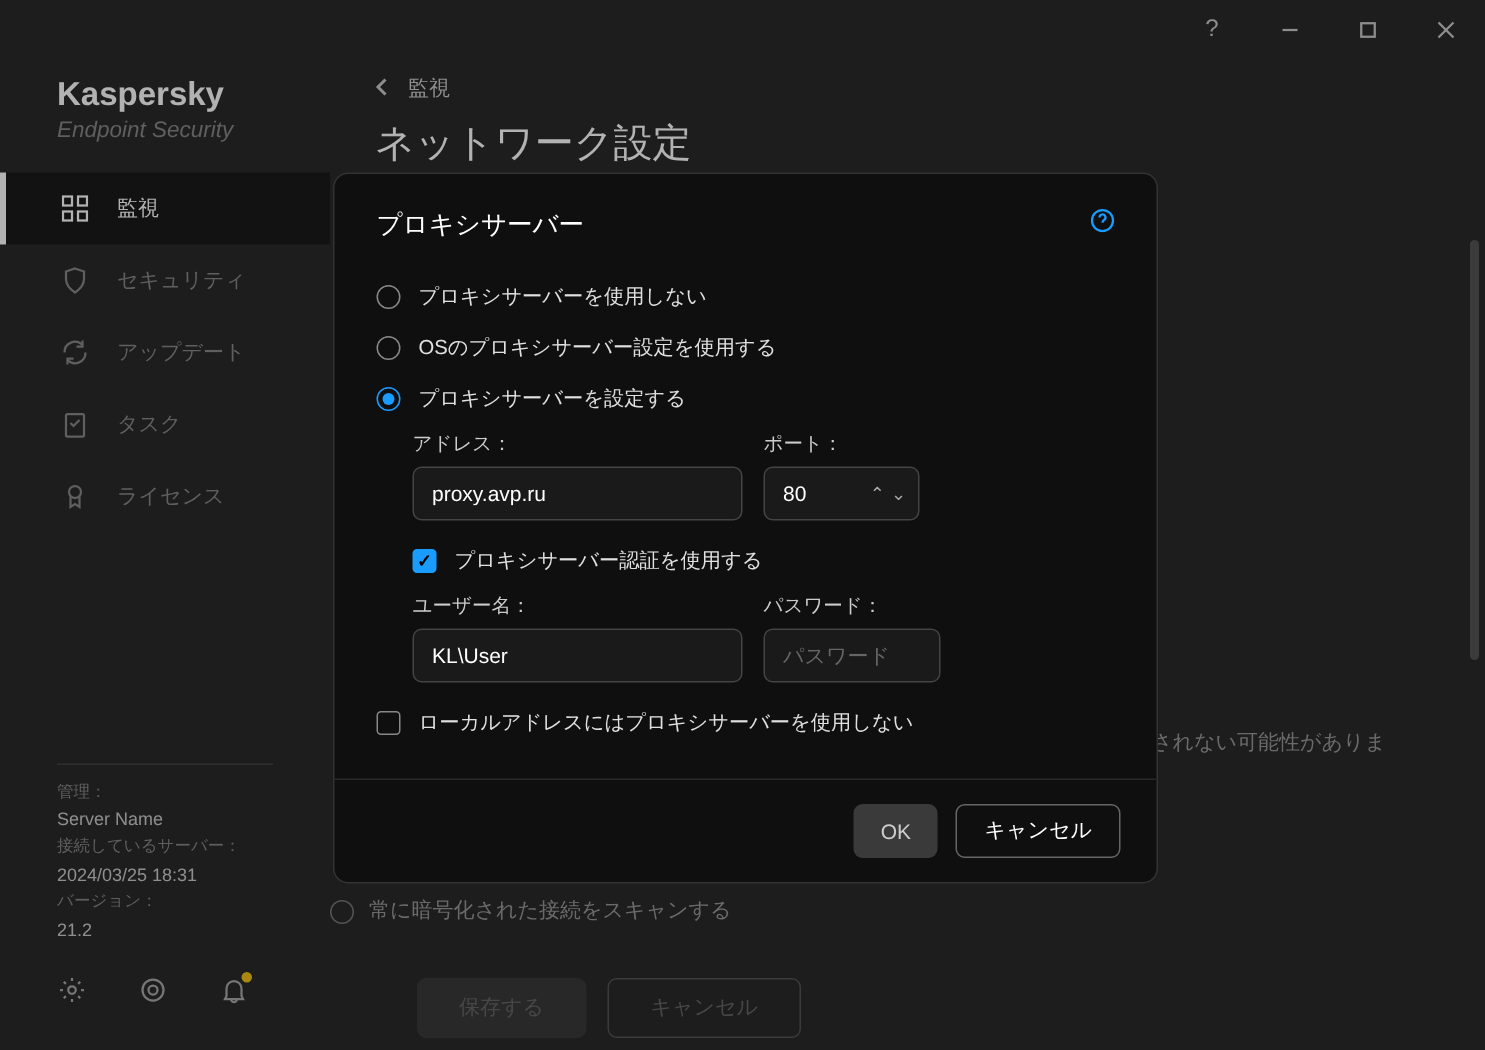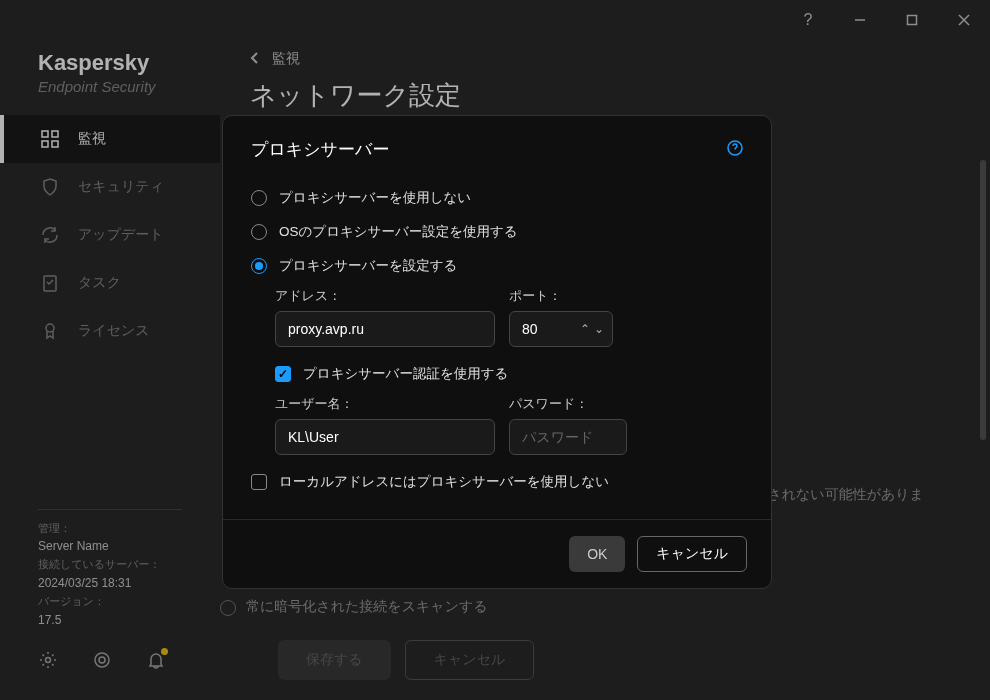--- a/index.html
+++ b/index.html
@@ -28,21 +28,21 @@
 .notif-dot { position: absolute; top: -2px; right: -2px; width: 7px; height: 7px; background: #f5c518; border-radius: 50%; }
 
 .main { flex: 1; padding: 10px 30px; overflow: hidden; position: relative; }
 .breadcrumb { display: flex; align-items: center; gap: 12px; color: #ccc; font-size: 14px; cursor: pointer; }
 .page-title { font-size: 26px; font-weight: 500; color: #fff; margin-top: 10px; }
 
 .bg-text { position: absolute; color: #999; font-size: 14px; }
 .bg-radio { display:flex; align-items:flex-end; gap:10px; }
 .bg-radio .r { width:16px;height:16px;border:1.5px solid #777;border-radius:50%; }
 
-.bottom-actions { position: absolute; left: 278px; bottom: 20px; display: flex; gap: 14px; }
+.bottom-actions { position: absolute; left: 278px; bottom: 8px; display: flex; gap: 14px; }
 .btn { padding: 10px 28px; border-radius: 6px; font-size: 14px; cursor: pointer; border: none; }
 .btn-disabled { background: #3a3a3a; color: #666; }
 .btn-outline-disabled { background: transparent; border: 1px solid #555; color: #666; }
 
 .modal-backdrop { position: absolute; inset: 0; background: rgba(0,0,0,0.3); display: flex; align-items: center; justify-content: center; pointer-events: none; }
 .modal { width: 550px; background: #0f0f0f; border-radius: 10px; border: 1px solid #333; pointer-events: auto; position: absolute; top: 115px; left: 222px; }
 .modal-header { display: flex; justify-content: space-between; align-items: center; padding: 22px 28px 14px; }
 .modal-title { font-size: 17px; color: #fff; font-weight: 500; }
 .help-icon { color: #1a9cff; cursor: pointer; }
 
@@ -149,21 +149,21 @@
         <span>ライセンス</span>
       </div>
     </div>
     <div class="sidebar-footer">
       <hr>
       <div>管理：</div>
       <div class="sidebar-footer-val">Server Name</div>
       <div>接続しているサーバー：</div>
       <div class="sidebar-footer-val">2024/03/25 18:31</div>
       <div>バージョン：</div>
-      <div class="sidebar-footer-val">17.5</div>
+      <div class="sidebar-footer-val">21.2</div>
     </div>
     <div class="sidebar-btns">
       <span class="nav-icon">
           <svg width="18" height="18" viewBox="0 0 18 18" fill="none" stroke="currentColor" stroke-width="1.5">
             <circle cx="9" cy="9" r="2.5"></circle>
             <path d="M9 1v2M9 15v2M1 9h2M15 9h2M3.5 3.5l1.4 1.4M13.1 13.1l1.4 1.4M3.5 14.5l1.4-1.4M13.1 4.9l1.4-1.4"></path>
           </svg>
         </span>
       <span class="nav-icon">
           <svg width="18" height="18" viewBox="0 0 18 18" fill="none" stroke="currentColor" stroke-width="1.5">

